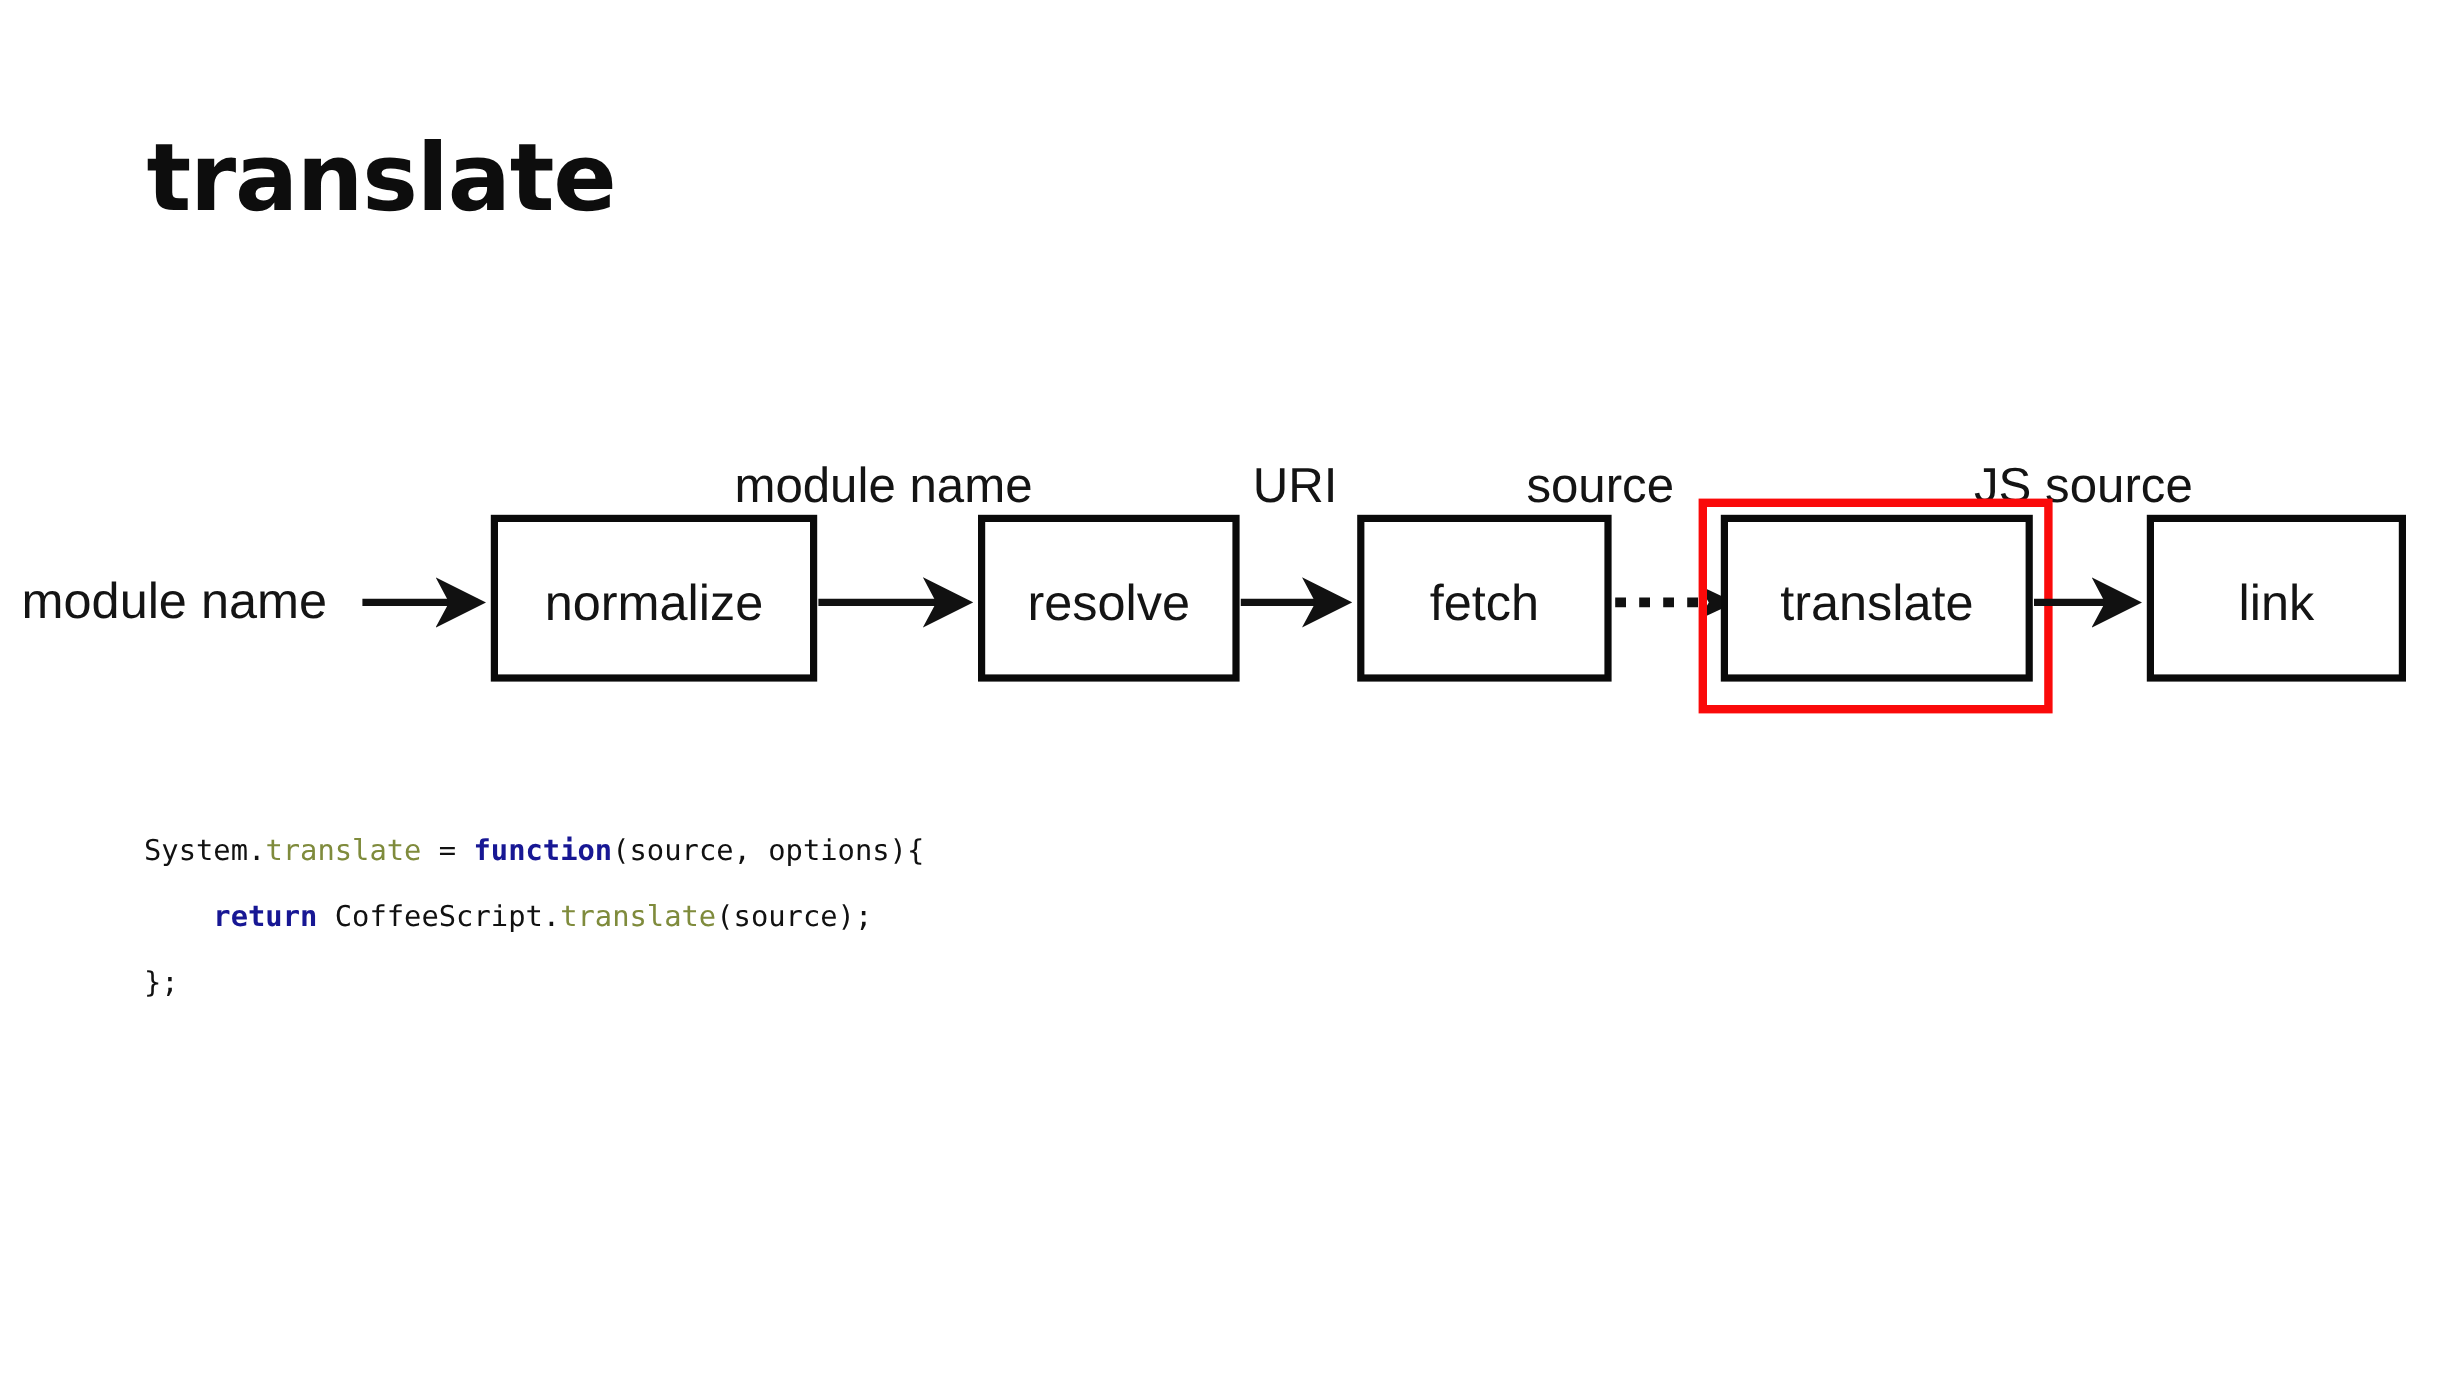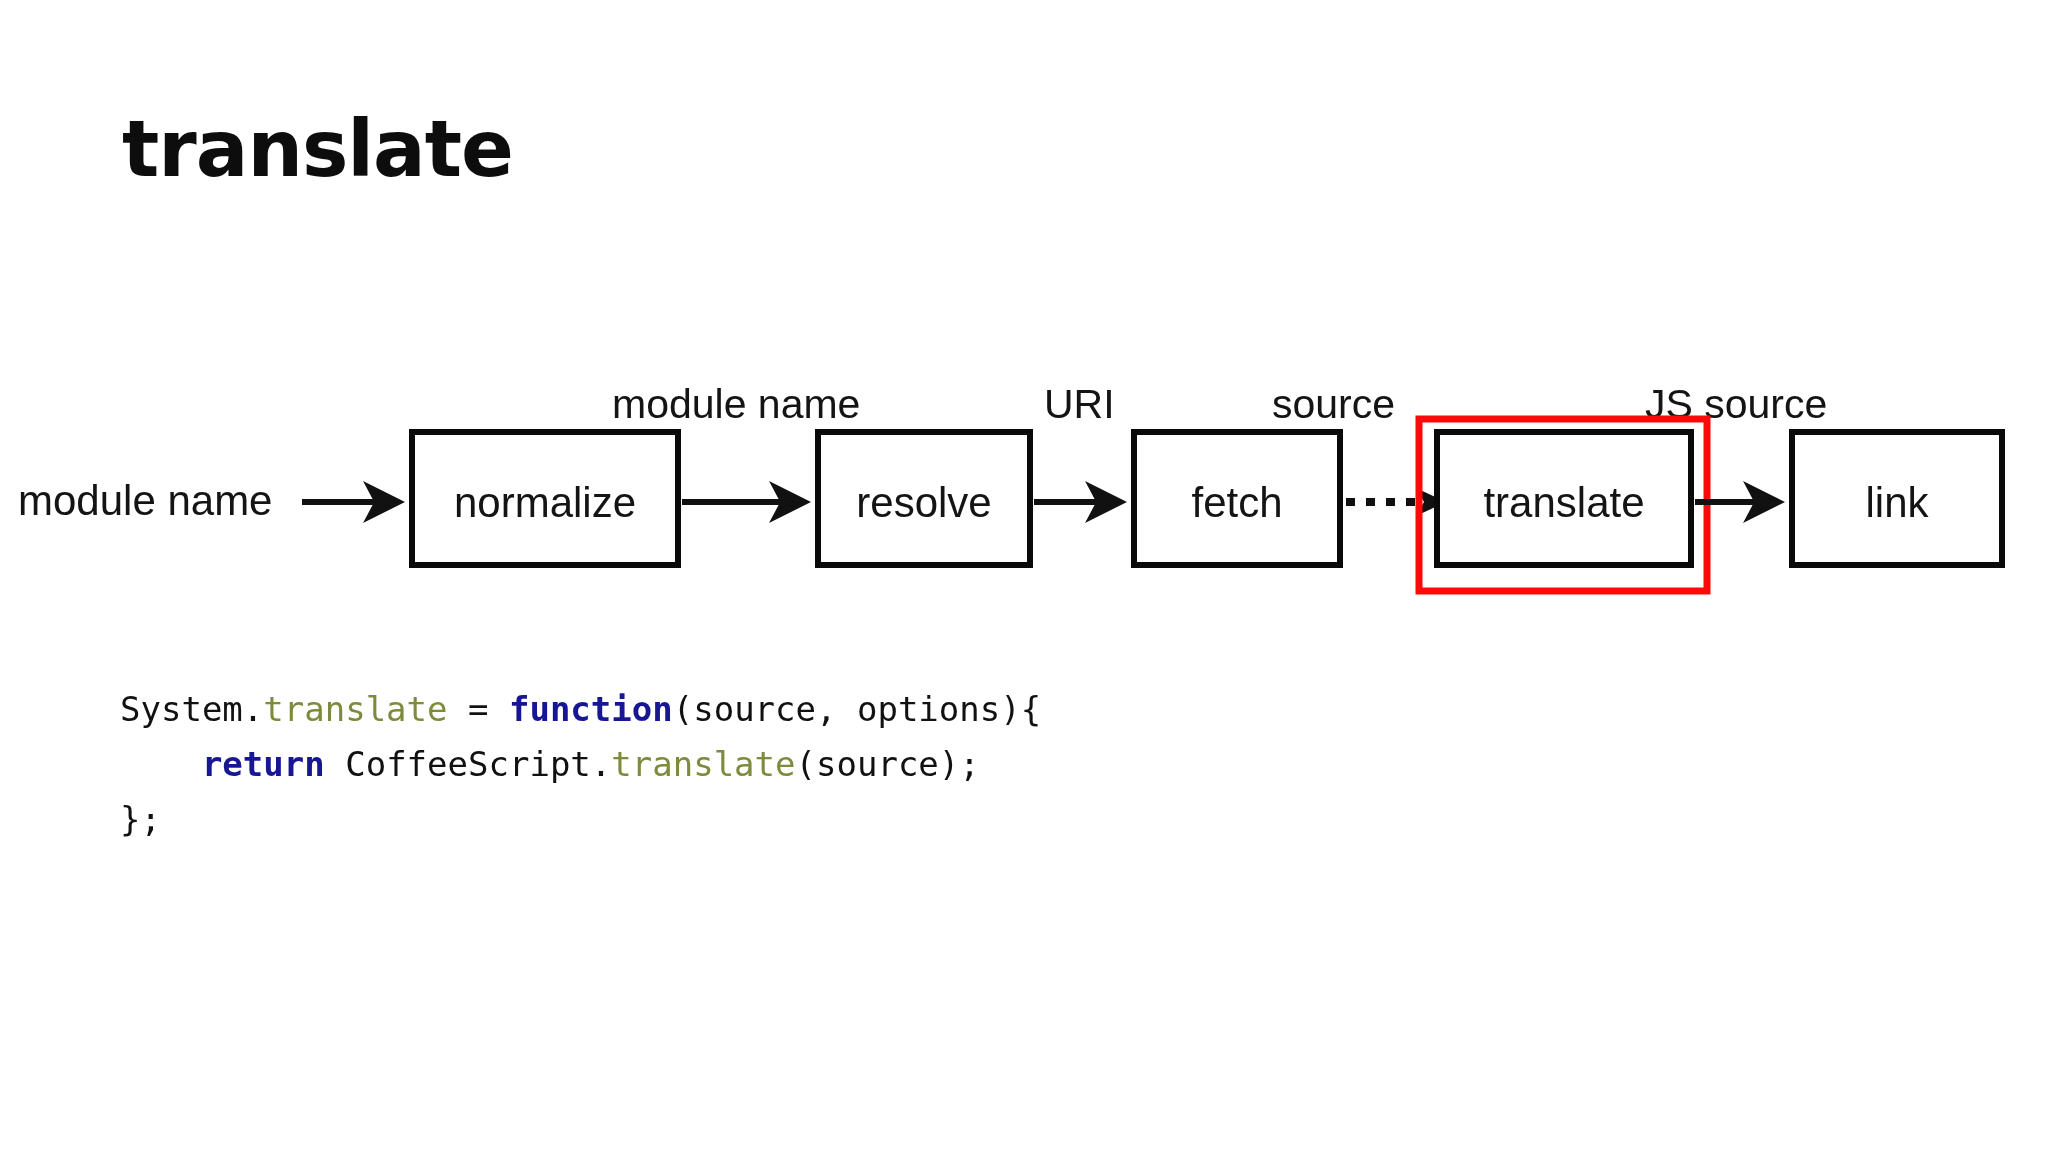--- a/index.html
+++ b/index.html
@@ -80,21 +80,21 @@
   .arrow-head {
     fill: #111111;
   }
 
   
   #code-block {
     position: absolute;
     left: 120px;
     top: 682px;
     font-family: "DejaVu Sans Mono", "Liberation Mono", monospace;
-    font-size: 34px;
+    font-size: 24px;
     line-height: 55px;
     white-space: pre;
     color: #111111;
   }
   #code-block .ln { display: block; }
   .tok-kw   { font-weight: 700; }
   .tok-fn   { }
   .tok-plain{ }
 </style>
 </head>

